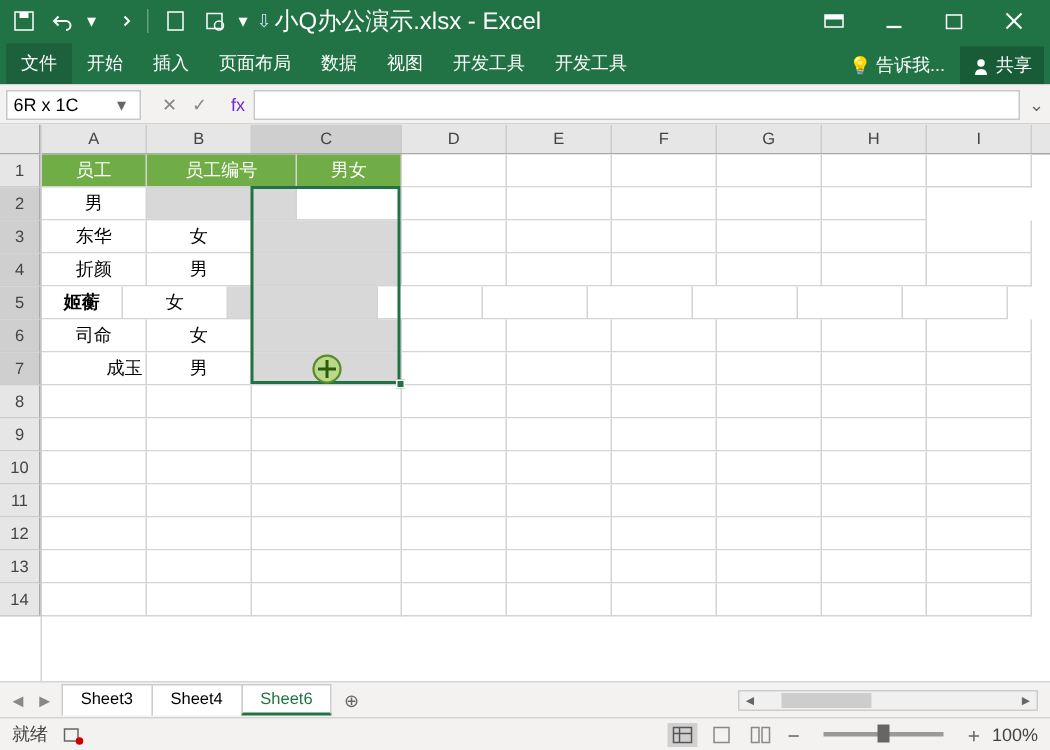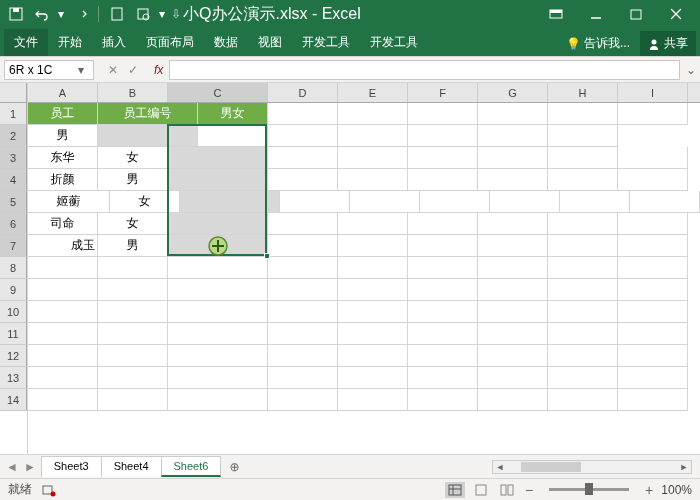--- a/index.html
+++ b/index.html
@@ -16,21 +16,21 @@
 .tab.file{background:rgba(0,0,0,0.15)}
 .tab-right{margin-left:auto;display:flex;align-items:center;gap:4px}
 .tell-me{display:flex;align-items:center;gap:3px;padding:4px 6px}
 .share-btn{background:#185c37;padding:4px 8px;display:flex;align-items:center;gap:4px}
 .ribbon-space{height:1px;background:#d4d4d4}
 .name-box-bar{height:26px;display:flex;align-items:center;border-bottom:1px solid #d4d4d4;background:#f3f2f1}
 .name-box{width:90px;border:1px solid #c8c8c8;height:20px;margin:0 4px;background:#fff;display:flex;align-items:center;padding:0 4px;font-size:11px}
 .name-box-dd{width:16px;text-align:center;color:#666;cursor:pointer}
 .fx-btns{display:flex;align-items:center;gap:2px;padding:0 6px;color:#888}
 .fx-btn{width:18px;text-align:center;cursor:pointer}
-.fx-label{font-style:italic;color:#7f1d1d;padding:0 6px}
+.fx-label{color:#6d28d9;padding:0 6px}
 .formula-bar{flex:1;height:20px;border:1px solid #c8c8c8;background:#fff;margin-right:20px}
 .fb-expand{position:absolute;right:4px;color:#666;cursor:pointer}
 .grid-area{flex:1;display:flex;overflow:hidden;position:relative}
 .row-headers{width:28px;background:#fff;border-right:1px solid #d4d4d4}
 .corner{height:20px;background:#e6e6e6;border-bottom:1px solid #aaa;border-right:1px solid #aaa}
 .row-h{height:22px;background:#e6e6e6;border-bottom:1px solid #ccc;display:flex;align-items:center;justify-content:center;font-size:11px;color:#444;border-right:1px solid #aaa}
 .row-h.sel{background:#cfcfcf}
 .grid-main{flex:1;overflow:hidden}
 .col-headers{height:20px;display:flex;background:#e6e6e6;border-bottom:1px solid #aaa}
 .col-h{border-right:1px solid #ccc;display:flex;align-items:center;justify-content:center;font-size:11px;color:#444}
@@ -239,21 +239,21 @@
           <div class="cell" style="width: 70px;">男</div>
           <div class="cell sel" style="width: 100px;"></div>
           <div class="cell" style="width: 70px;"></div>
           <div class="cell" style="width: 70px;"></div>
           <div class="cell" style="width: 70px;"></div>
           <div class="cell" style="width: 70px;"></div>
           <div class="cell" style="width: 70px;"></div>
           <div class="cell" style="width: 70px;"></div>
         </div>
         <div class="row">
-          <div class="cell" style="width: 82px;">姬蘅</div>
+          <div class="cell" style="width: 54px; font-weight: bold;">姬蘅</div>
           <div class="cell" style="width: 70px;">女</div>
           <div class="cell sel" style="width: 100px;"></div>
           <div class="cell" style="width: 70px;"></div>
           <div class="cell" style="width: 70px;"></div>
           <div class="cell" style="width: 70px;"></div>
           <div class="cell" style="width: 70px;"></div>
           <div class="cell" style="width: 70px;"></div>
           <div class="cell" style="width: 70px;"></div>
         </div>
         <div class="row">

